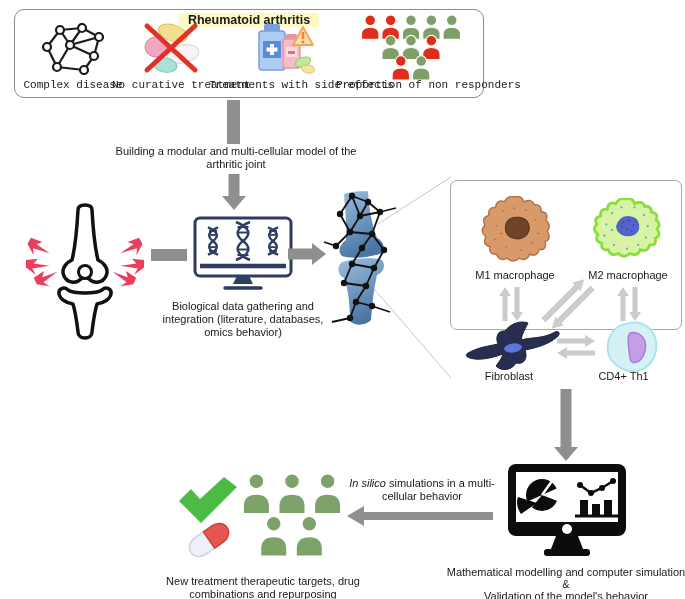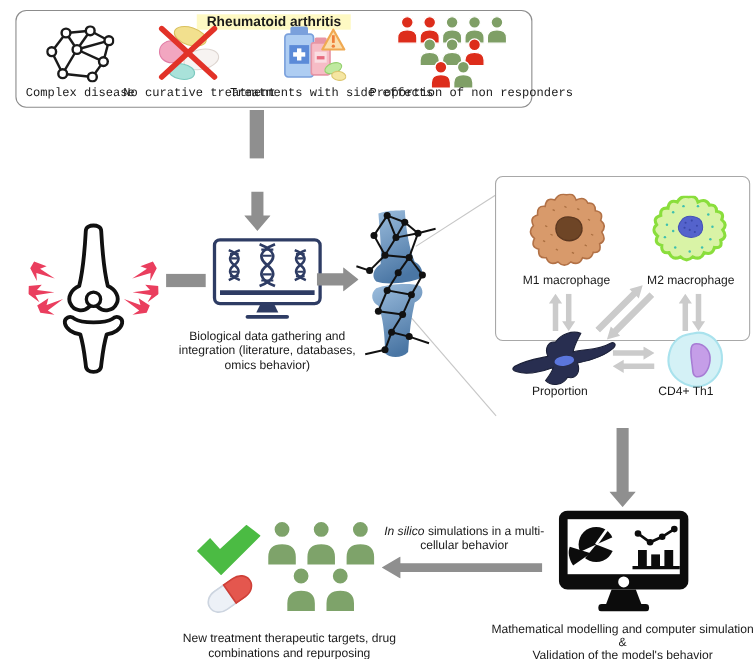--- a/index.html
+++ b/index.html
@@ -136,20 +136,21 @@
             <use href="#person-sm" x="31.5" y="42" fill="#dd2d1b"></use>
               <use href="#person-sm" x="52.5" y="42" fill="#7f9f66"></use>
           </g>
         </svg>
       </div>
       <div class="label nowrap">Proportion of non responders</div>
     </div>
   </div>
 
   <div class="abs shaft-v" style="left:227px;top:100px;width:13px;height:44px"></div>
+  <div class="abs label" style="left:100px;top:145px;width:272px">Building a modular and multi-cellular model of the arthritic joint</div>
   <svg class="abs" style="left:222px;top:174px" width="24" height="36">
     <polygon points="6.5,0 6.5,22 0,22 12,36 24,22 17.5,22 17.5,0" fill="#8f8f8f"></polygon>
   </svg>
 
   <svg class="abs" style="left:26px;top:202px" width="118" height="138" viewBox="0 0 118 138">
     <g fill="#ea3e5e">
       <use href="#bolt" transform="translate(6,34) rotate(30)"></use>
       <use href="#bolt" transform="translate(0,56) rotate(4)"></use>
       <use href="#bolt" transform="translate(7,74) rotate(-24)"></use>
       <g transform="translate(118,0) scale(-1,1)">
@@ -257,21 +258,21 @@
         <circle cx="30" cy="76" r="3.2"></circle>
         <circle cx="52" cy="80" r="3.2"></circle>
       <circle cx="22" cy="95" r="3.2"></circle>
         <circle cx="44" cy="98" r="3.2"></circle>
         <circle cx="34" cy="114" r="3.2"></circle>
       <circle cx="50" cy="118" r="3.2"></circle>
         <circle cx="28" cy="130" r="3.2"></circle>
     </g>
   </svg>
 
-  <div class="abs cellbox" style="left:450px;top:160px;width:232px;height:150px">
+  <div class="abs cellbox" style="left:450px;top:180px;width:232px;height:150px">
 
     <svg class="abs" style="left:30px;top:15px" width="70" height="68" viewBox="0 0 72 70">
       <path d="M35,1 Q42,-1 44,6 Q52,2 55,9 Q62,8 62,16 Q70,17 67,25 Q73,30 68,36 Q73,44 66,47 Q68,56 60,55 Q58,63 50,60 Q47,68 39,64 Q33,70 27,64 Q19,68 16,60 Q8,61 9,52 Q1,50 5,42 Q-2,36 4,30 Q0,22 8,20 Q7,11 15,12 Q16,3 24,6 Q28,-1 35,1 Z" fill="#d89a6b" stroke="#b27146" stroke-width="1.5"></path>
       <g stroke="#aa6f40" stroke-width="1.2">
         <path d="M15,30 l2,1"></path>
           <path d="M22,15 l2,1"></path>
           <path d="M45,14 l2,1"></path>
           <path d="M55,24 l2,1"></path>
         <path d="M58,38 l2,1"></path>
           <path d="M52,48 l2,1"></path>
@@ -336,21 +337,21 @@
       <ellipse cx="48" cy="31" rx="9" ry="4.5" transform="rotate(-8 48 31)" fill="#5b76dd"></ellipse>
     </svg>
 
     <svg class="abs" style="left:152px;top:139px" width="56" height="54" viewBox="0 0 58 56">
       <path d="M29,3 C38,1 48,6 52,14 C57,22 56,34 51,42 C46,50 36,55 27,53 C18,51 9,45 6,36 C3,27 6,15 13,9 C18,4 24,4 29,3 Z" fill="#d4f1f6" stroke="#a9e2ed" stroke-width="2"></path>
       <path d="M31,13 C39,13 45,20 44,29 C43,38 38,45 31,44 C27,43 28,37 27,32 C26,25 25,18 27,15 C28,13 29,13 31,13 Z" fill="#c59ee8" stroke="#a77cd4" stroke-width="1.5"></path>
     </svg>
 
     <div class="abs label nowrap" style="left:0;top:88px;width:128px">M1 macrophage</div>
     <div class="abs label nowrap" style="left:116px;top:88px;width:122px">M2 macrophage</div>
-    <div class="abs label nowrap" style="left:0;top:189px;width:116px">Proportion</div>
+    <div class="abs label nowrap" style="left:0;top:189px;width:116px">Fibroblast</div>
     <div class="abs label nowrap" style="left:110px;top:189px;width:125px">CD4+ Th1</div>
   </div>
 
   <svg class="abs" style="left:554px;top:389px" width="24" height="72">
     <polygon points="6.5,0 6.5,58 0,58 12,72 24,58 17.5,58 17.5,0" fill="#8f8f8f"></polygon>
   </svg>
 
   <svg class="abs" style="left:508px;top:464px" width="118" height="92" viewBox="0 0 118 92">
     <rect x="0" y="0" width="118" height="72" rx="8" fill="#0c0c0c"></rect>
     <rect x="8" y="8" width="102" height="50" fill="#fff"></rect>

